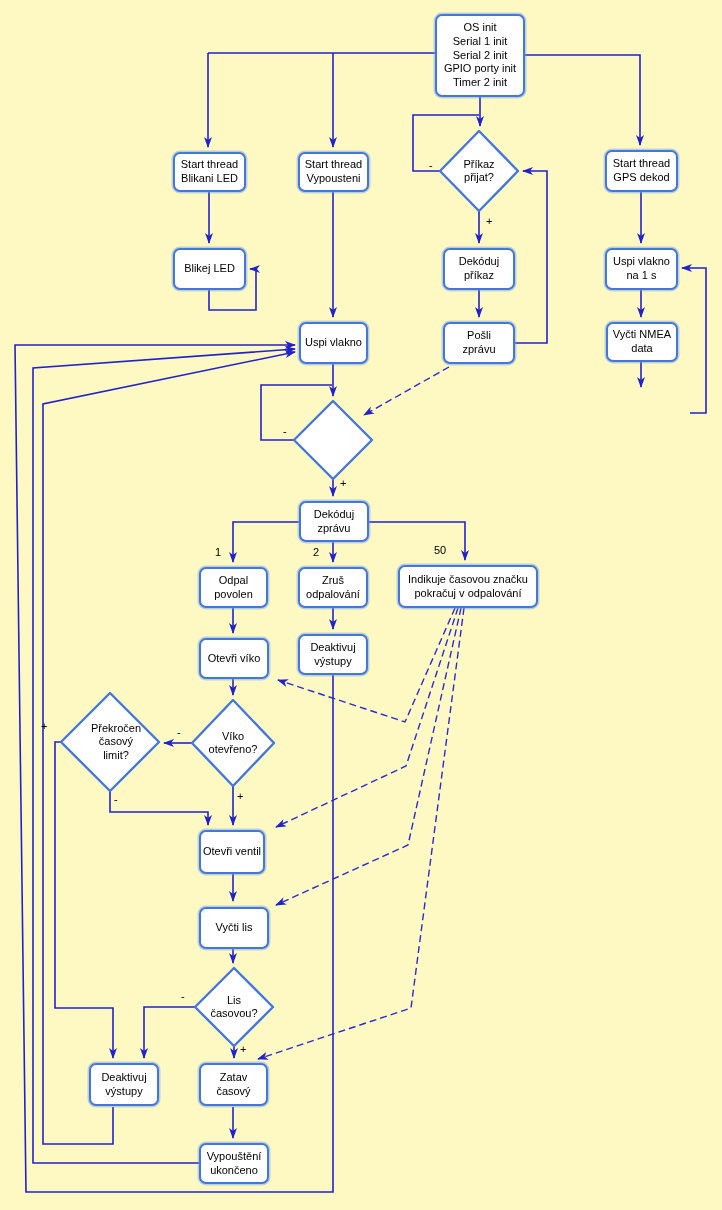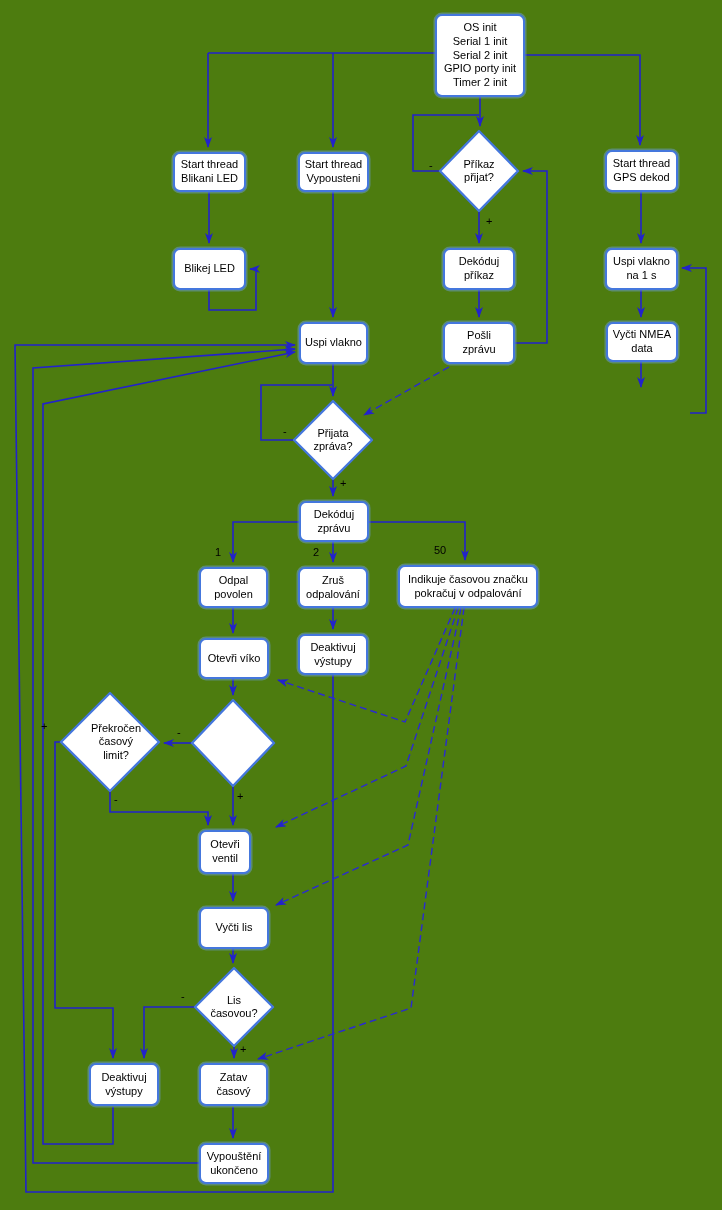--- a/index.html
+++ b/index.html
@@ -1,17 +1,17 @@
 <!DOCTYPE html>
 <html><head>
 <meta charset="utf-8">
 <style>
   html,body{margin:0;padding:0;background:#ffffff;}
   #canvas{
-    position:relative;width:722px;height:1210px;background:#4d7c0f;
+    position:relative;width:722px;height:1210px;background:#fef9c3;
     font-family:"Liberation Sans","DejaVu Sans",sans-serif;color:#000;
     overflow:hidden;
   }
   #wires{position:absolute;left:0;top:0;width:722px;height:1210px;}
   .node{
     position:absolute;box-sizing:border-box;background:#fff;
     border:2px solid #4477dd;border-radius:7px;
     box-shadow:0 0 0 1.5px rgba(110,160,235,.45);
     display:flex;align-items:center;justify-content:center;
     text-align:center;white-space:pre-line;
@@ -120,33 +120,33 @@
 zprávu</div>
   <div class="node" style="left:199px;top:567px;width:69px;height:41px">Odpal
 povolen</div>
   <div class="node" style="left:298px;top:567px;width:70px;height:41px">Zruš
 odpalování</div>
   <div class="node" style="left:398px;top:565px;width:140px;height:43px">Indikuje časovou značku
 pokračuj v odpalování</div>
   <div class="node" style="left:199px;top:638px;width:70px;height:41px">Otevři víko</div>
   <div class="node" style="left:298px;top:634px;width:70px;height:41px">Deaktivuj
 výstupy</div>
-  <div class="node" style="left:199px;top:830px;width:52px;height:44px">Otevři ventil</div>
+  <div class="node" style="left:199px;top:830px;width:66px;height:44px">Otevři ventil</div>
   <div class="node" style="left:199px;top:907px;width:70px;height:42px">Vyčti lis</div>
   <div class="node" style="left:89px;top:1063px;width:70px;height:43px">Deaktivuj
 výstupy</div>
   <div class="node" style="left:199px;top:1063px;width:69px;height:43px">Zatav
 časový</div>
   <div class="node" style="left:199px;top:1143px;width:70px;height:41px">Vypouštění
 ukončeno</div>
 
   <div class="dtext" style="left:444px;top:146px;width:70px;height:50px">Příkaz
 přijat?</div>
-  <div class="dtext" style="left:298px;top:415px;width:70px;height:50px">Přijata
-zpráva?</div>
+  <div class="dtext" style="left:198px;top:718px;width:70px;height:50px">Víko
+otevřeno?</div>
   <div class="dtext" style="left:81px;top:722px;width:70px;height:40px">Překročen
 časový
 limit?</div>
   <div class="dtext" style="left:199px;top:982px;width:70px;height:50px">Lis
 časovou?</div>
 
   <span class="elabel" style="left:429px;top:160px">-</span>
   <span class="elabel" style="left:486px;top:216px">+</span>
   <span class="elabel" style="left:283px;top:426px">-</span>
   <span class="elabel" style="left:340px;top:478px">+</span>

